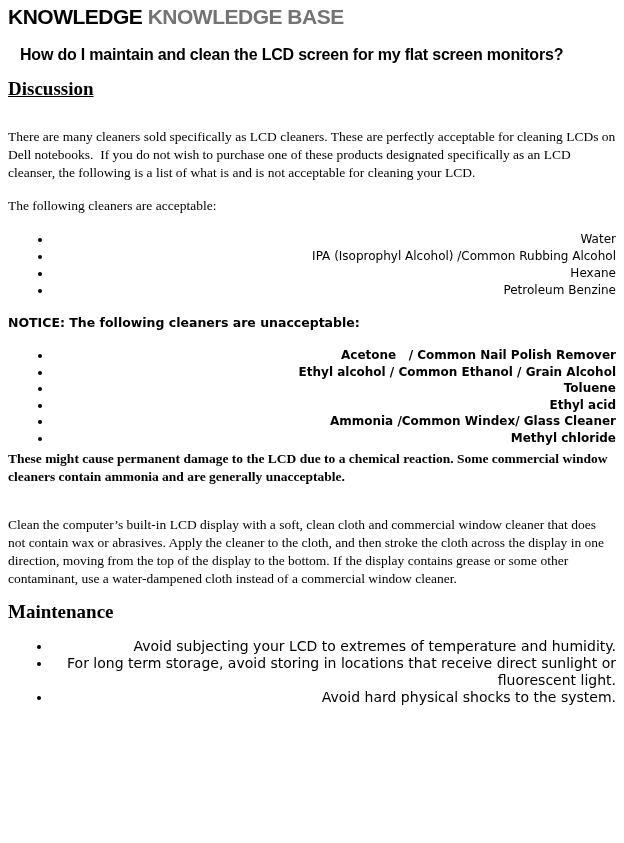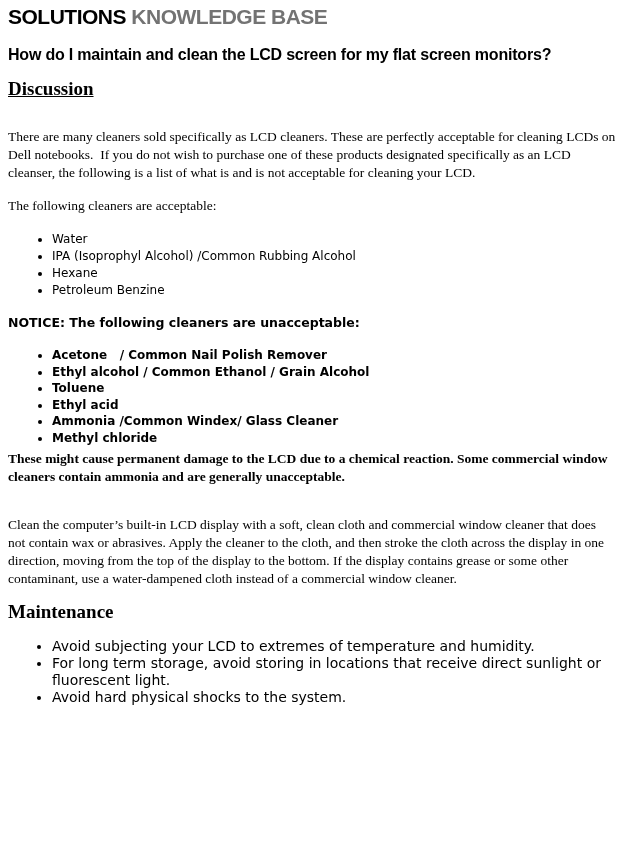--- a/index.html
+++ b/index.html
@@ -31,21 +31,21 @@
   .logo-black { color: #000000; }
   .logo-blue  {  }
 
   
   h1.title {
     font-family: "Liberation Sans", sans-serif;
     font-size: 16px;
     font-weight: bold;
     letter-spacing: -0.2px;
     line-height: 20px;
-    margin: 16px 0 0 0;
+    margin: 16px 0 0 12px;
   }
 
   
   h2.serif-heading {
     font-family: "Liberation Serif", serif;
     font-size: 19px;
     font-weight: bold;
     line-height: 18px;
     margin: 0 0 0 0;
   }
@@ -81,38 +81,39 @@
   ul.sans-list {
     margin: 16px 0 0 0;
     padding-left: 44px;
     list-style-type: disc;
   }
   ul.sans-list li {
     font-family: "DejaVu Sans", sans-serif;
     font-size: 12px;
     line-height: 17px;
     white-space: pre-wrap;
+    text-align: right;
   }
   ul.bold-list li {
     font-weight: bold;
     line-height: 16.5px;
   }
   ul.small-list { margin-top: 17px; }
   ul.small-list li {
     font-size: 14px;
     line-height: 17px;
   }
 </style>
 </head>
 <body>
 
 <div class="page">
 
   <div class="logo">
-    <span class="logo-black">SOLUTIONS</span>
+    <span class="logo-black">KNOWLEDGE</span>
     <span class="logo-blue" style="color: #737373;">KNOWLEDGE BASE</span>
   </div>
 
   <h1 class="title">How do I maintain and clean the LCD screen for my flat screen monitors?</h1>
 
   <h2 class="serif-heading underlined mt15">Discussion</h2>
 
 
 
   <p class="serif mt14">There are many cleaners sold specifically as LCD cleaners. These are perfectly acceptable for cleaning LCDs on Dell notebooks.  If you do not wish to purchase one of these products designated specifically as an LCD cleanser, the following is a list of what is and is not acceptable for cleaning your LCD.</p>

